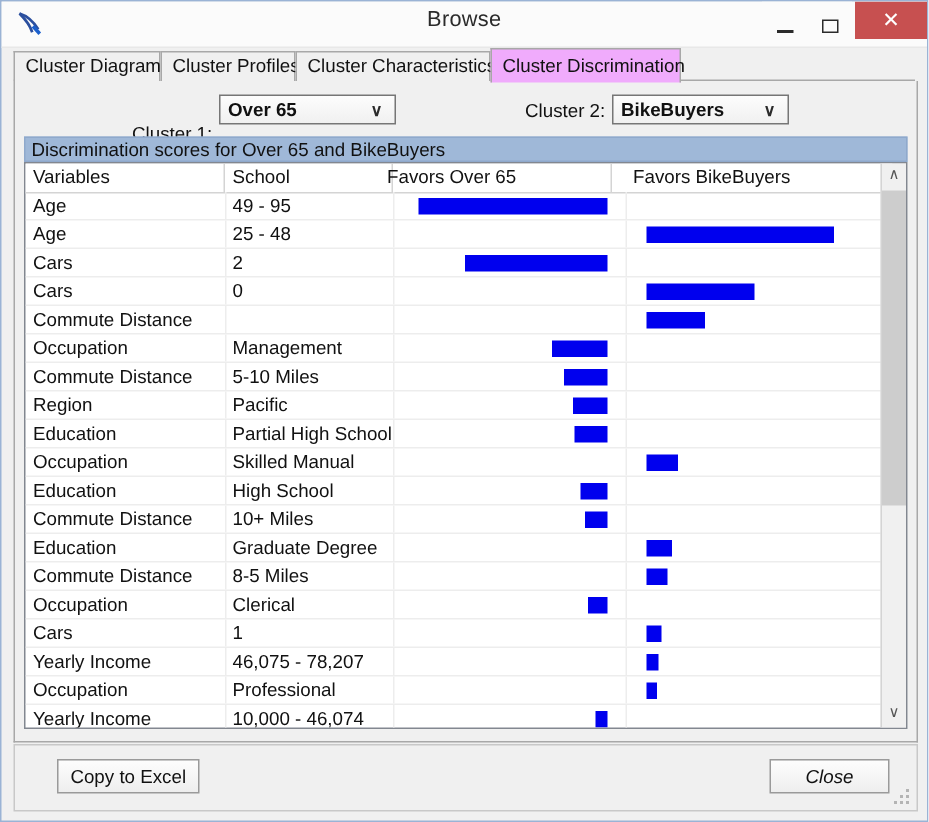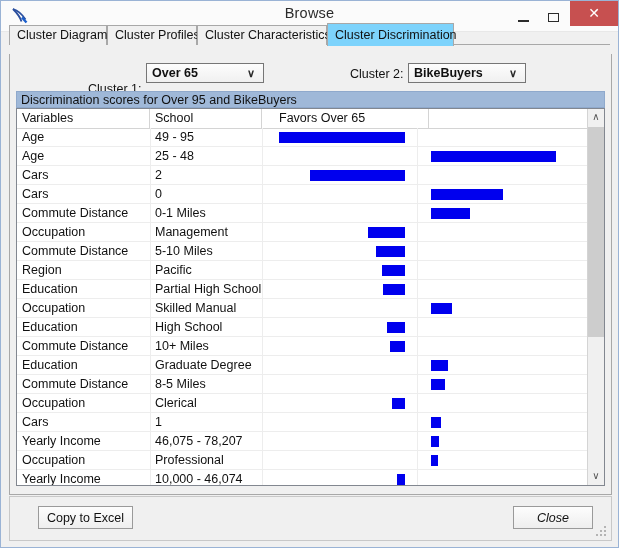--- a/index.html
+++ b/index.html
@@ -84,21 +84,21 @@
     line-height: 25px;
     text-align: center;
     font-family: "Liberation Sans", sans-serif;
   }
 
   
   #tabstrip {
     position: absolute;
     left: 8px;
     right: 8px;
-    top: 22px;
+    top: 31px;
     height: 22px;
   }
   .tab {
     position: absolute;
     top: 2px;
     height: 20px;
     box-sizing: border-box;
     background: #f0f0f0;
     border: 1px solid #a8a8a8;
     border-bottom: none;
@@ -106,21 +106,21 @@
     color: #111;
     line-height: 19px;
     padding: 0 7px;
     white-space: nowrap;
     cursor: default;
   }
   .tab.active {
     top: 0;
     height: 23px;
     line-height: 22px;
-    background: #7dd3fc;
+    background: #f0abfc;
     border-color: #a8a8a8;
     z-index: 5;
   }
   #tab-underline {
     position: absolute;
     left: 0;
     right: 0;
     top: 21px;
     height: 1px;
     background: #a8a8a8;
@@ -376,28 +376,29 @@
       <span class="cval">Over 65</span>
       <span class="carrow">∨</span>
     </div>
 
     <span class="field-label" id="lbl-c2" style="left:340px;">Cluster 2:</span>
     <div class="combo" id="combo-c2" style="left:398px; width:118px;">
       <span class="cval">BikeBuyers</span>
       <span class="carrow">∨</span>
     </div>
 
-    <div id="banner" style="background: rgb(159, 184, 216);">Discrimination scores for Over 95 and BikeBuyers</div>
+    <div id="banner" style="background: rgb(159, 184, 216);">Discrimination scores for Over 65 and BikeBuyers</div>
 
     <div id="grid">
       <div id="grid-inner">
         <div id="hdr">
             <div class="hcell" style="left: 0px; width: 133px;">Variables</div>
             <div class="hcell" style="left: 133px; width: 112px;">School</div>
-            <div class="hcell" style="left: 257px; width: 155px;">Favors Over 65</div>
+            <div class="hcell" style="left: 236px; width: 155px;">Favors Over 65</div>
+            <div class="hcell" style="left: 400px; width: 178px; border-right: none;">Favors BikeBuyers</div>
           </div>
       <div class="row" style="top: 19px;">
             <div class="cell" style="left: 0px; width: 133px;">Age</div>
             <div class="cell" style="left: 133px; width: 112px;">49 - 95</div>
             <div class="cdiv" style="left: 133px;"></div>
             <div class="cdiv" style="left: 245px;"></div>
             <div class="cdiv" style="left: 400px;"></div>
             <div class="bar" style="width: 126px; background: rgb(0, 0, 238); left: 262px;"></div>
           </div>
           <div class="row" style="top: 38px;">
@@ -419,21 +420,20 @@
           <div class="row" style="top: 76px;">
             <div class="cell" style="left: 0px; width: 133px;">Cars</div>
             <div class="cell" style="left: 133px; width: 112px;">0</div>
             <div class="cdiv" style="left: 133px;"></div>
             <div class="cdiv" style="left: 245px;"></div>
             <div class="cdiv" style="left: 400px;"></div>
             <div class="bar" style="width: 72px; background: rgb(0, 0, 238); left: 414px;"></div>
           </div>
           <div class="row" style="top: 95px;">
             <div class="cell" style="left: 0px; width: 133px;">Commute Distance</div>
-            <div class="cell" style="left: 133px; width: 112px;">0-1 Miles</div>
             <div class="cdiv" style="left: 133px;"></div>
             <div class="cdiv" style="left: 245px;"></div>
             <div class="cdiv" style="left: 400px;"></div>
             <div class="bar" style="width: 39px; background: rgb(0, 0, 238); left: 414px;"></div>
           </div>
           <div class="row" style="top: 114px;">
             <div class="cell" style="left: 0px; width: 133px;">Occupation</div>
             <div class="cell" style="left: 133px; width: 112px;">Management</div>
             <div class="cdiv" style="left: 133px;"></div>
             <div class="cdiv" style="left: 245px;"></div>

